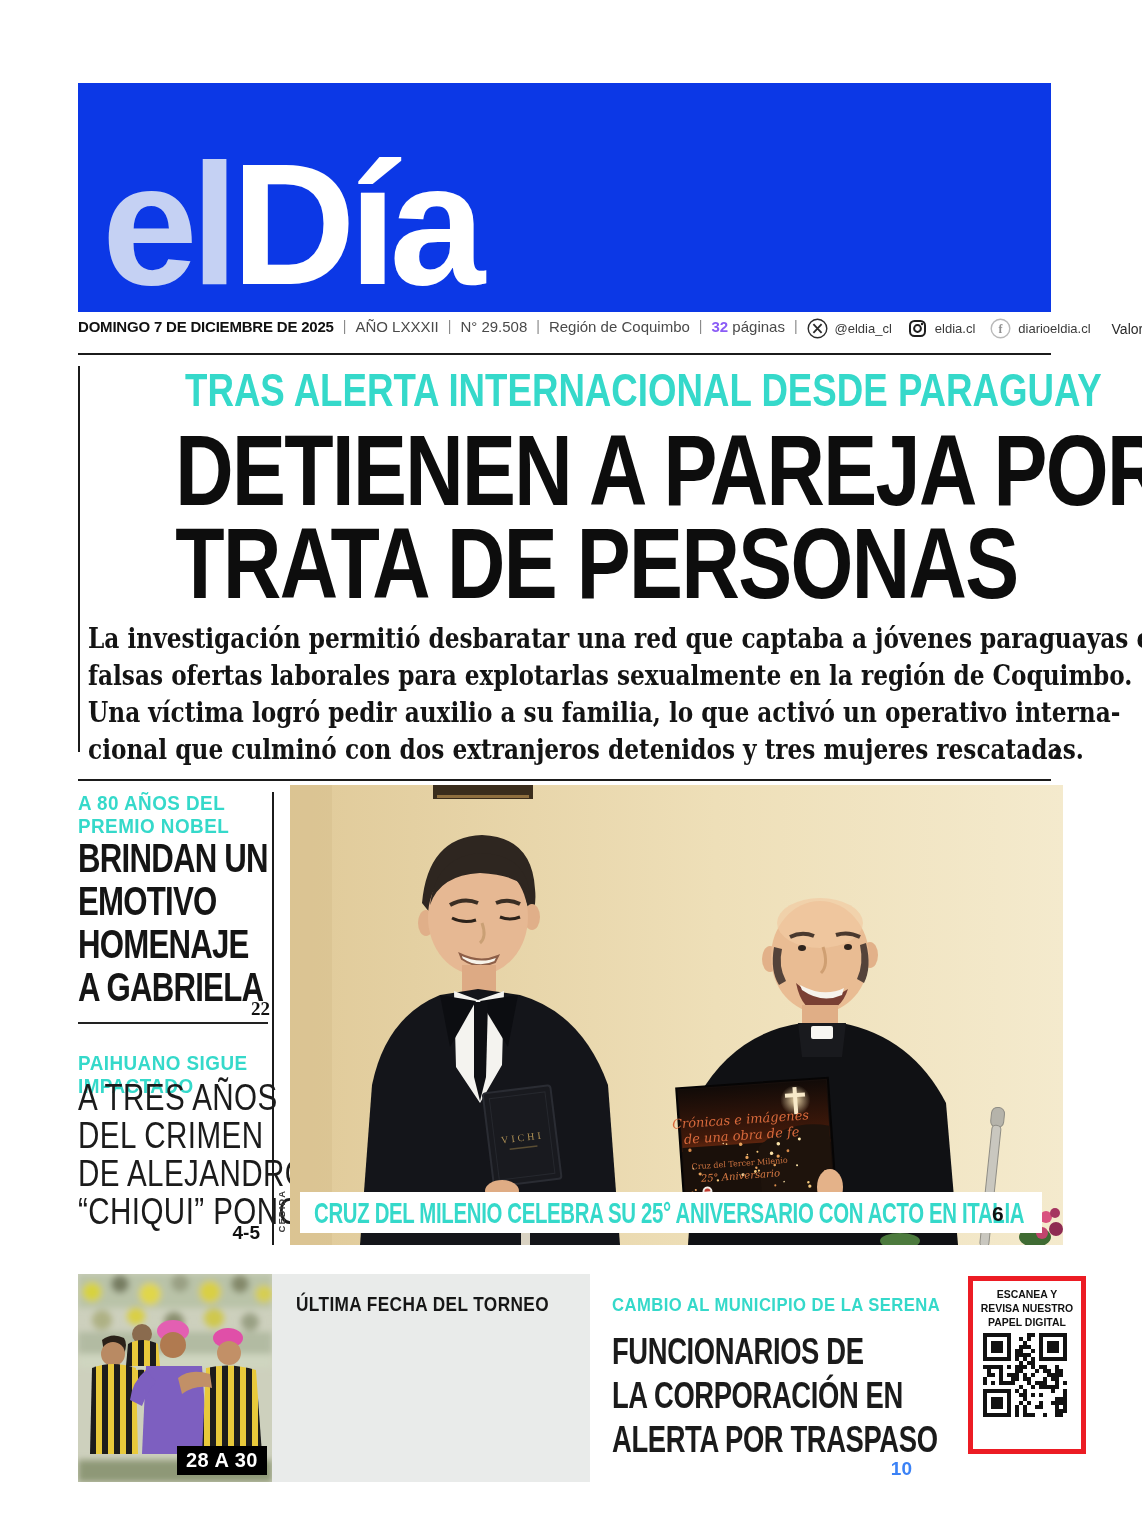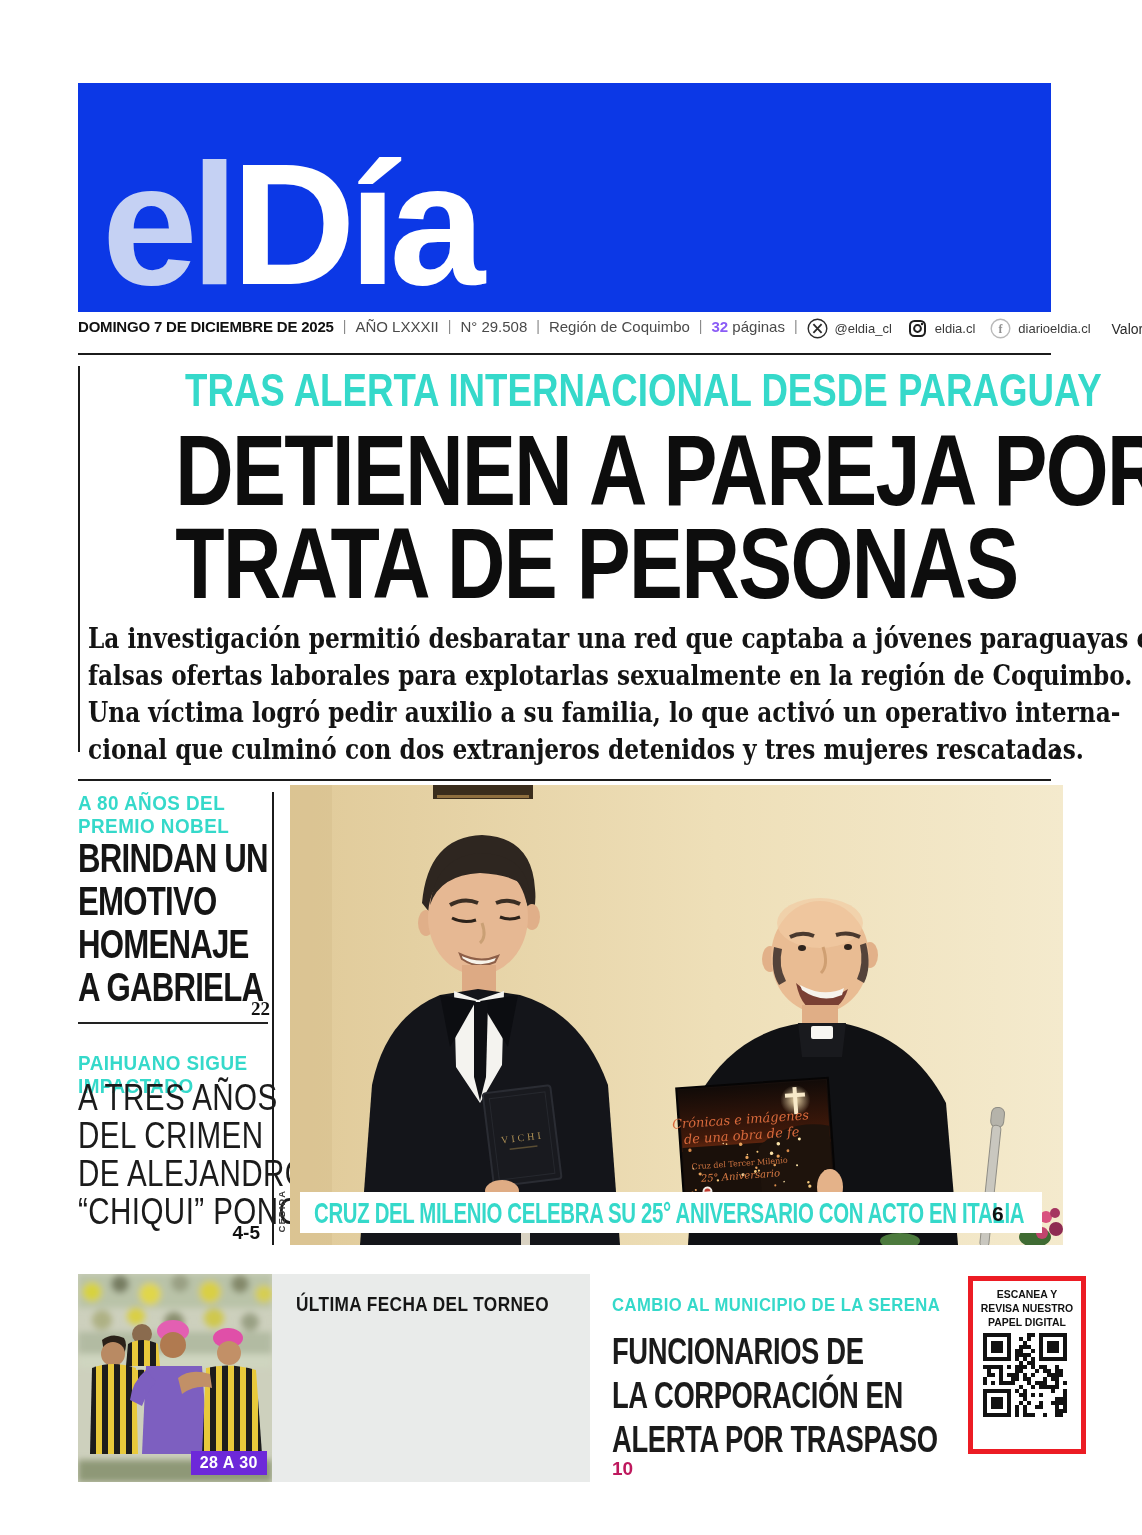--- a/index.html
+++ b/index.html
@@ -57,36 +57,36 @@
   .caption-bar{position:absolute;left:10px;top:407px;width:742px;height:41px;background:#ffffff;
       display:flex;align-items:center;padding-left:14px;box-sizing:border-box;}
   .caption-text{color:#35D9CA;font-weight:800;font-size:30px;transform:scaleX(0.68);
       transform-origin:left center;white-space:nowrap;letter-spacing:-0.5px;}
   .caption-page{position:absolute;left:692px;top:10px;color:#111;font-weight:800;font-size:21px;}
   .credit{left:276px;top:1190px;writing-mode:vertical-rl;transform:rotate(180deg);
       font-size:9.5px;font-weight:bold;color:#3c3c3c;letter-spacing:1px;}
 
   
   .fbphoto{left:78px;top:1274px;width:194px;height:208px;overflow:hidden;}
-  .badge{position:absolute;right:5px;bottom:7px;background:#6d28d9;color:#fff;font-weight:800;
-      font-size:16px;padding:3px 9px;letter-spacing:0.5px;}
+  .badge{position:absolute;right:5px;bottom:7px;background:#000000;color:#fff;font-weight:800;
+      font-size:20px;padding:3px 9px;letter-spacing:0.5px;}
   .sports-panel{left:272px;top:1274px;width:318px;height:208px;background:#E9EBEA;}
   .sp-kicker{position:absolute;left:24px;top:18px;font-size:21px;font-weight:800;color:#161616;
       transform:scaleX(0.82);transform-origin:left center;white-space:nowrap;letter-spacing:0.5px;}
   .sp-lines{position:absolute;left:24px;top:52px;}
   .sp-line{color:#EE2114;font-size:33.5px;font-weight:800;line-height:43px;
       transform:scaleX(0.74);transform-origin:left center;white-space:nowrap;letter-spacing:-0.5px;}
   .muni{left:612px;top:1282px;width:332px;height:200px;margin-top:12px;}
   .muni-kicker{position:absolute;left:0;top:0;color:#35D9CA;font-size:18.5px;font-weight:800;
       letter-spacing:0.5px;transform:scaleX(0.9);transform-origin:left center;white-space:nowrap;}
   .muni-lines{position:absolute;left:0;top:36px;}
   .muni-line{color:#1b1b1b;font-size:37px;font-weight:800;line-height:44px;
       transform:scaleX(0.74);transform-origin:left center;white-space:nowrap;letter-spacing:-0.5px;}
-  .muni-page{position:absolute;left:0;top:164px;width:300px;
-      font-weight:800;font-size:19px;color:#be185d;}
+  .muni-page{position:absolute;left:0;top:164px;width:300px;text-align:right;
+      font-weight:800;font-size:19px;color:#3b82f6;}
   .qrbox{left:952px;top:1276px;width:118px;height:178px;border:5px solid #EC1C24;
       background:#fff;box-sizing:border-box;text-align:center;margin-left:16px;}
   .qr-line{font-size:11px;font-weight:800;line-height:14px;color:#111;
       transform:scaleX(0.95);white-space:nowrap;}
   .qr-text{margin-top:6px;}
   #qr-svg{display:block;margin:4px auto 0 auto;}
 </style>
 </head>
 <body>
 

